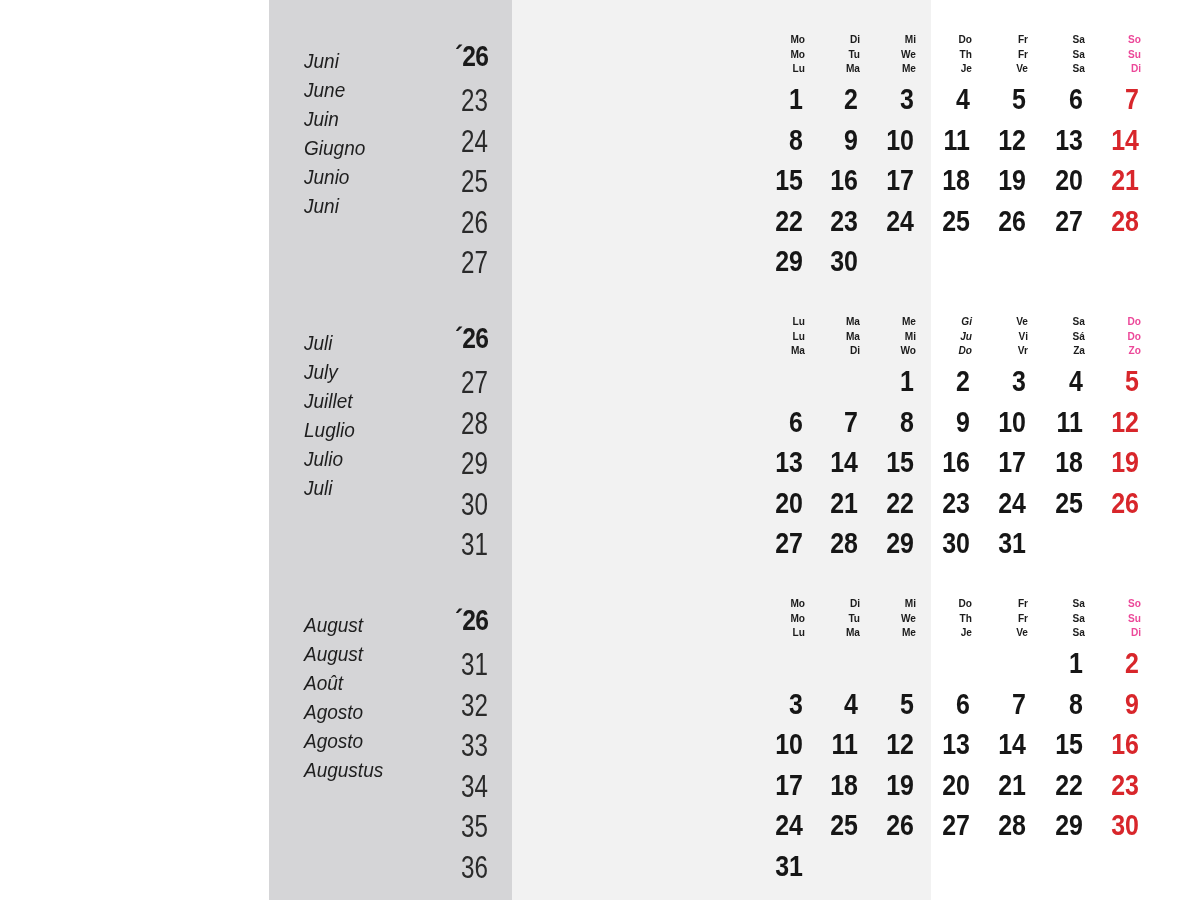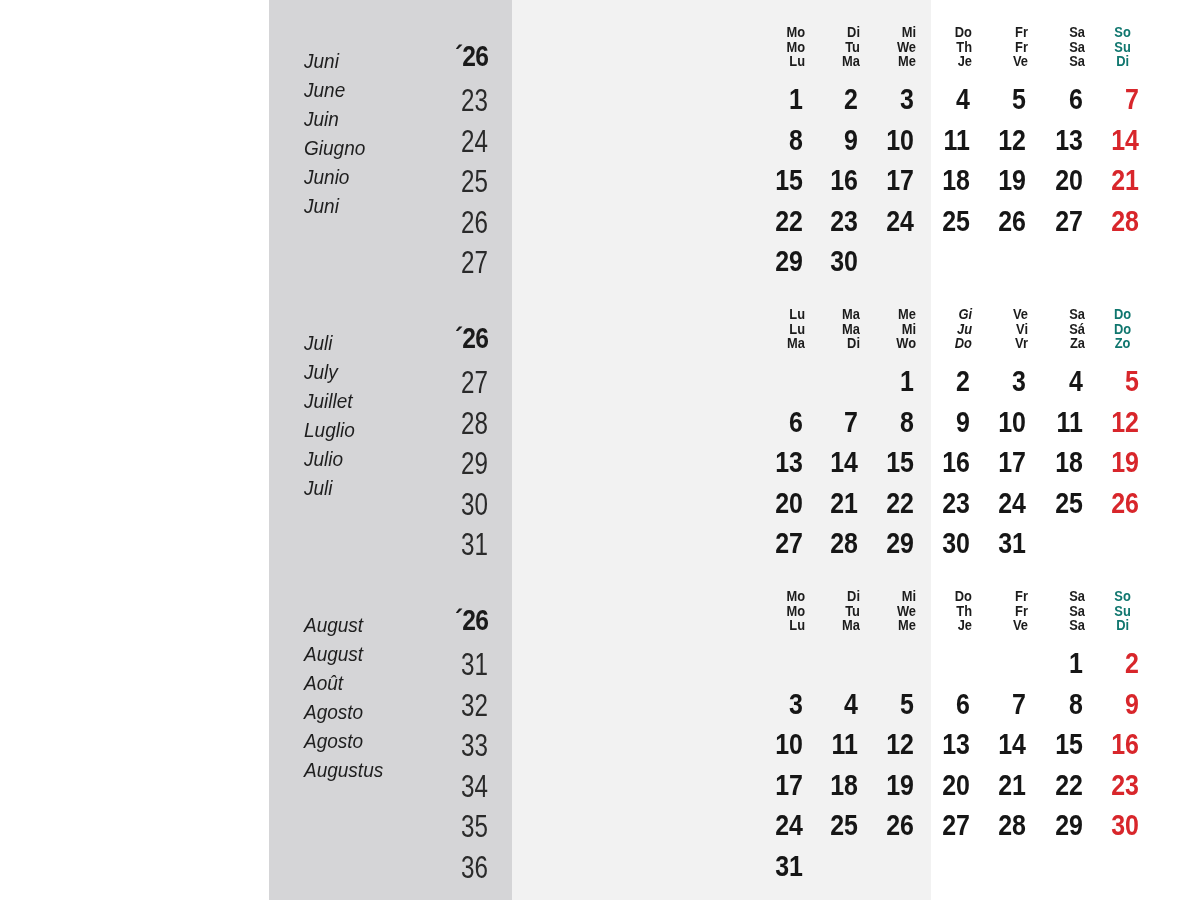--- a/index.html
+++ b/index.html
@@ -28,24 +28,24 @@
     }
     .weeknums { position: absolute; right: 443px; top: 58px; width: 80px; }
     .weeknum {
       height: 40.5px; line-height: 40.5px; text-align: right;
       font-size: 31px; font-weight: normal; color: #2a2a2a;
       transform: scaleX(0.78); transform-origin: right center;
     }
 
     .dow-header { position: absolute; top: 2px; left: 243px; width: 419px; height: 48px; }
     .dow-col {
-      position: absolute; top: 0; width: 40px; text-align: right;
-      font-size: 14px; font-weight: bold; line-height: 14.5px; color: #1c1c1c;
-    }
-    .dow-col.sun { color: #0f766e; text-align: center; }
+      position: absolute; top: 7px; width: 40px; text-align: right;
+      font-size: 11px; font-weight: bold; line-height: 14.5px; color: #1c1c1c;
+    }
+    .dow-col.sun { color: #ec4899; }
     .dow-col span { display: block; transform: scaleX(0.92); transform-origin: right center; }
 
     .day-grid { position: absolute; top: 56px; left: 243px; width: 419px; }
     .day {
       position: absolute; width: 50px; text-align: right;
       font-size: 29px; font-weight: bold; color: #161616; line-height: 40px;
       transform: scaleX(0.86); transform-origin: right center;
     }
     .day.sun { color: #d8262b; }
   </style>

